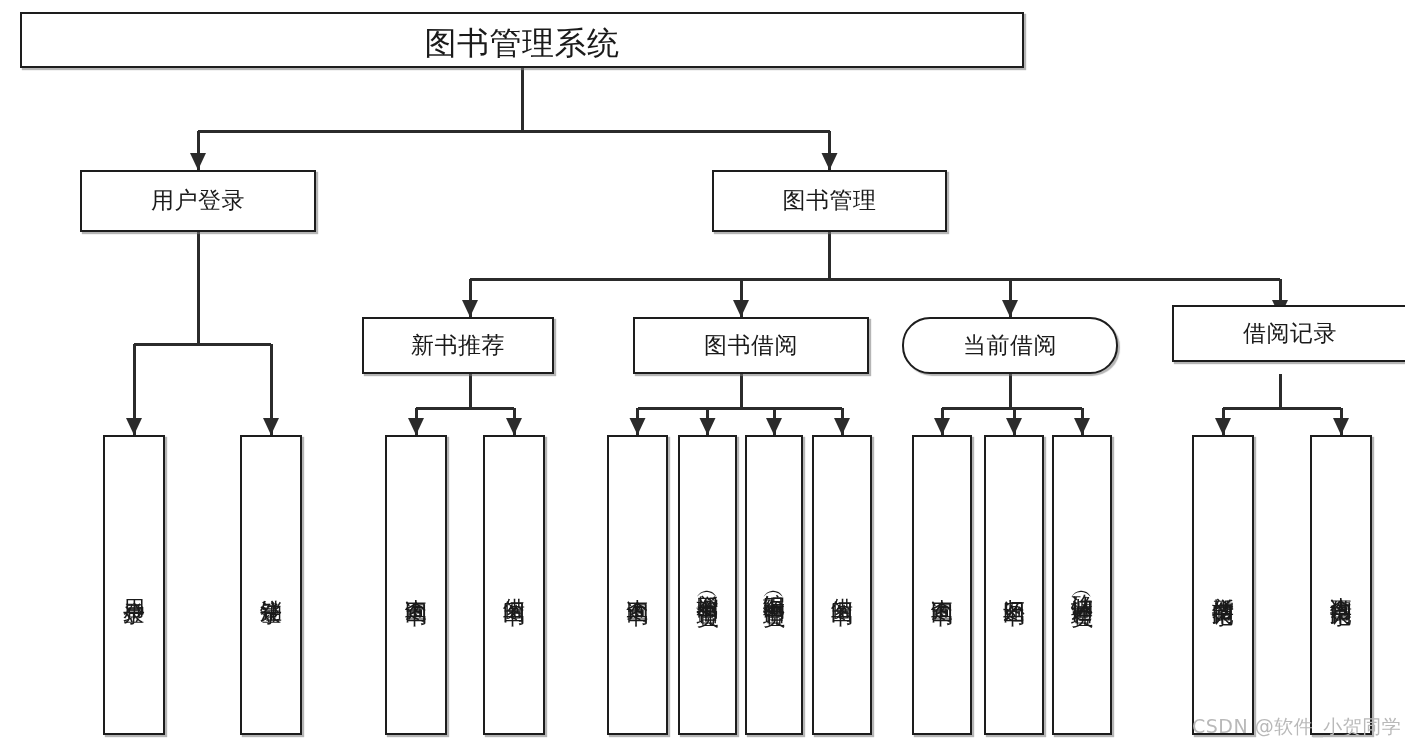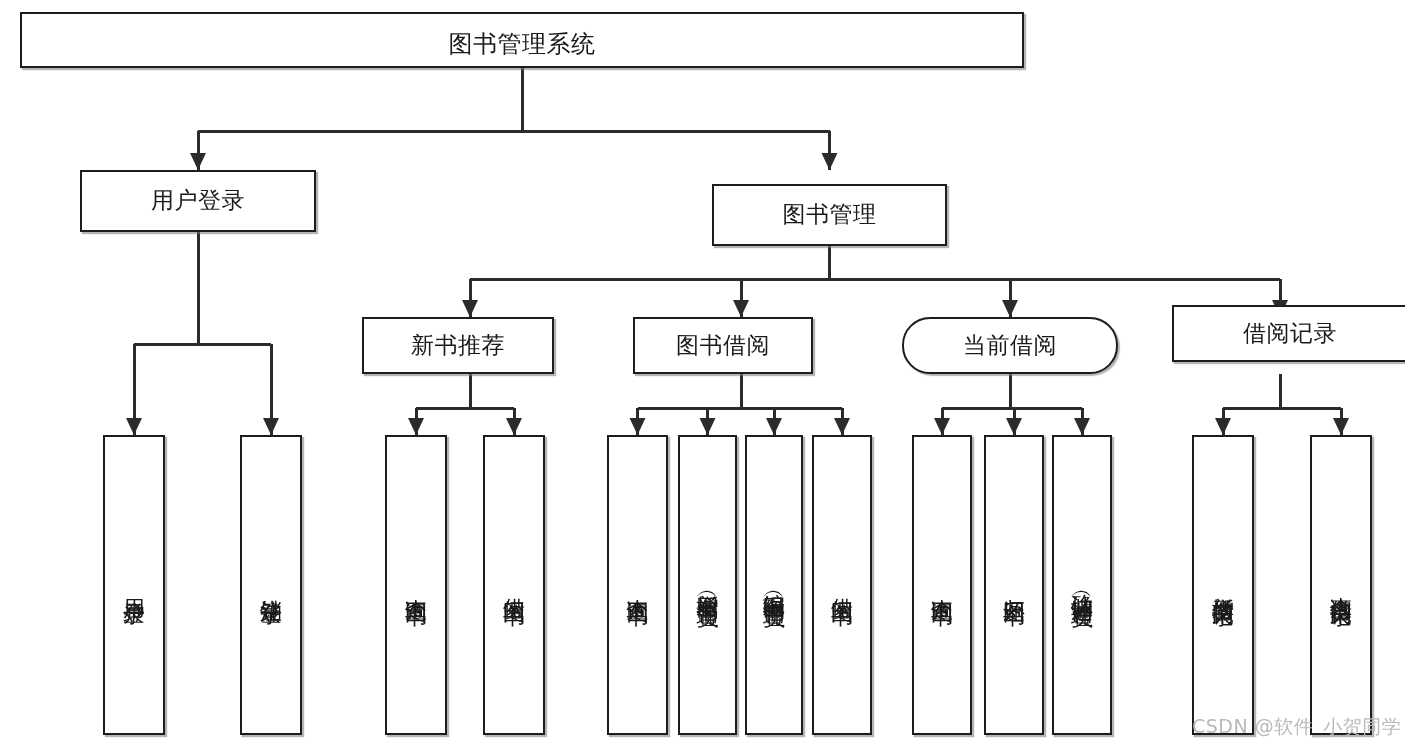--- a/index.html
+++ b/index.html
@@ -51,21 +51,21 @@
     writing-mode: horizontal-tb;
     font-size: 23px;
   }
   .node-box.vertical .node-label {
     writing-mode: vertical-rl;
     text-orientation: upright;
     font-size: 22px;
     letter-spacing: 2px;
   }
   .node-box.root .node-label {
-    font-size: 24px;
+    font-size: 32px;
     margin-top: 8px;
   }
   .watermark {
     position: absolute;
     color: #b9b9b9;
     font-size: 19px;
     white-space: nowrap;
     letter-spacing: 0.5px;
     pointer-events: none;
     user-select: none;
@@ -131,27 +131,27 @@
       <polygon points="1333,418 1349,418 1341,435" fill="#2b2b2b"></polygon>
     </svg>
 
   <div id="node-layer">
       <div class="node-box horizontal root" style="left: 20px; top: 12px; width: 1004px; height: 56px;">
         <span class="node-label">图书管理系统</span>
       </div>
       <div class="node-box horizontal" style="left: 80px; top: 170px; width: 236px; height: 62px;">
         <span class="node-label">用户登录</span>
       </div>
-      <div class="node-box horizontal" style="left: 712px; top: 184px; width: 235px; height: 62px;">
+      <div class="node-box horizontal" style="left: 712px; top: 170px; width: 235px; height: 62px;">
         <span class="node-label">图书管理</span>
       </div>
       <div class="node-box horizontal" style="left: 362px; top: 317px; width: 192px; height: 57px;">
         <span class="node-label">新书推荐</span>
       </div>
-      <div class="node-box horizontal" style="left: 633px; top: 317px; width: 180px; height: 57px;">
+      <div class="node-box horizontal" style="left: 633px; top: 317px; width: 236px; height: 57px;">
         <span class="node-label">图书借阅</span>
       </div>
       <div class="node-box horizontal" style="left: 902px; top: 317px; width: 216px; height: 57px; border-radius: 28px;">
         <span class="node-label">当前借阅</span>
       </div>
       <div class="node-box horizontal" style="left: 1172px; top: 305px; width: 236px; height: 57px;">
         <span class="node-label">借阅记录</span>
       </div>
       <div class="node-box vertical" style="left: 103px; top: 435px; width: 62px; height: 300px;">
         <span class="node-label">用户登录</span>

